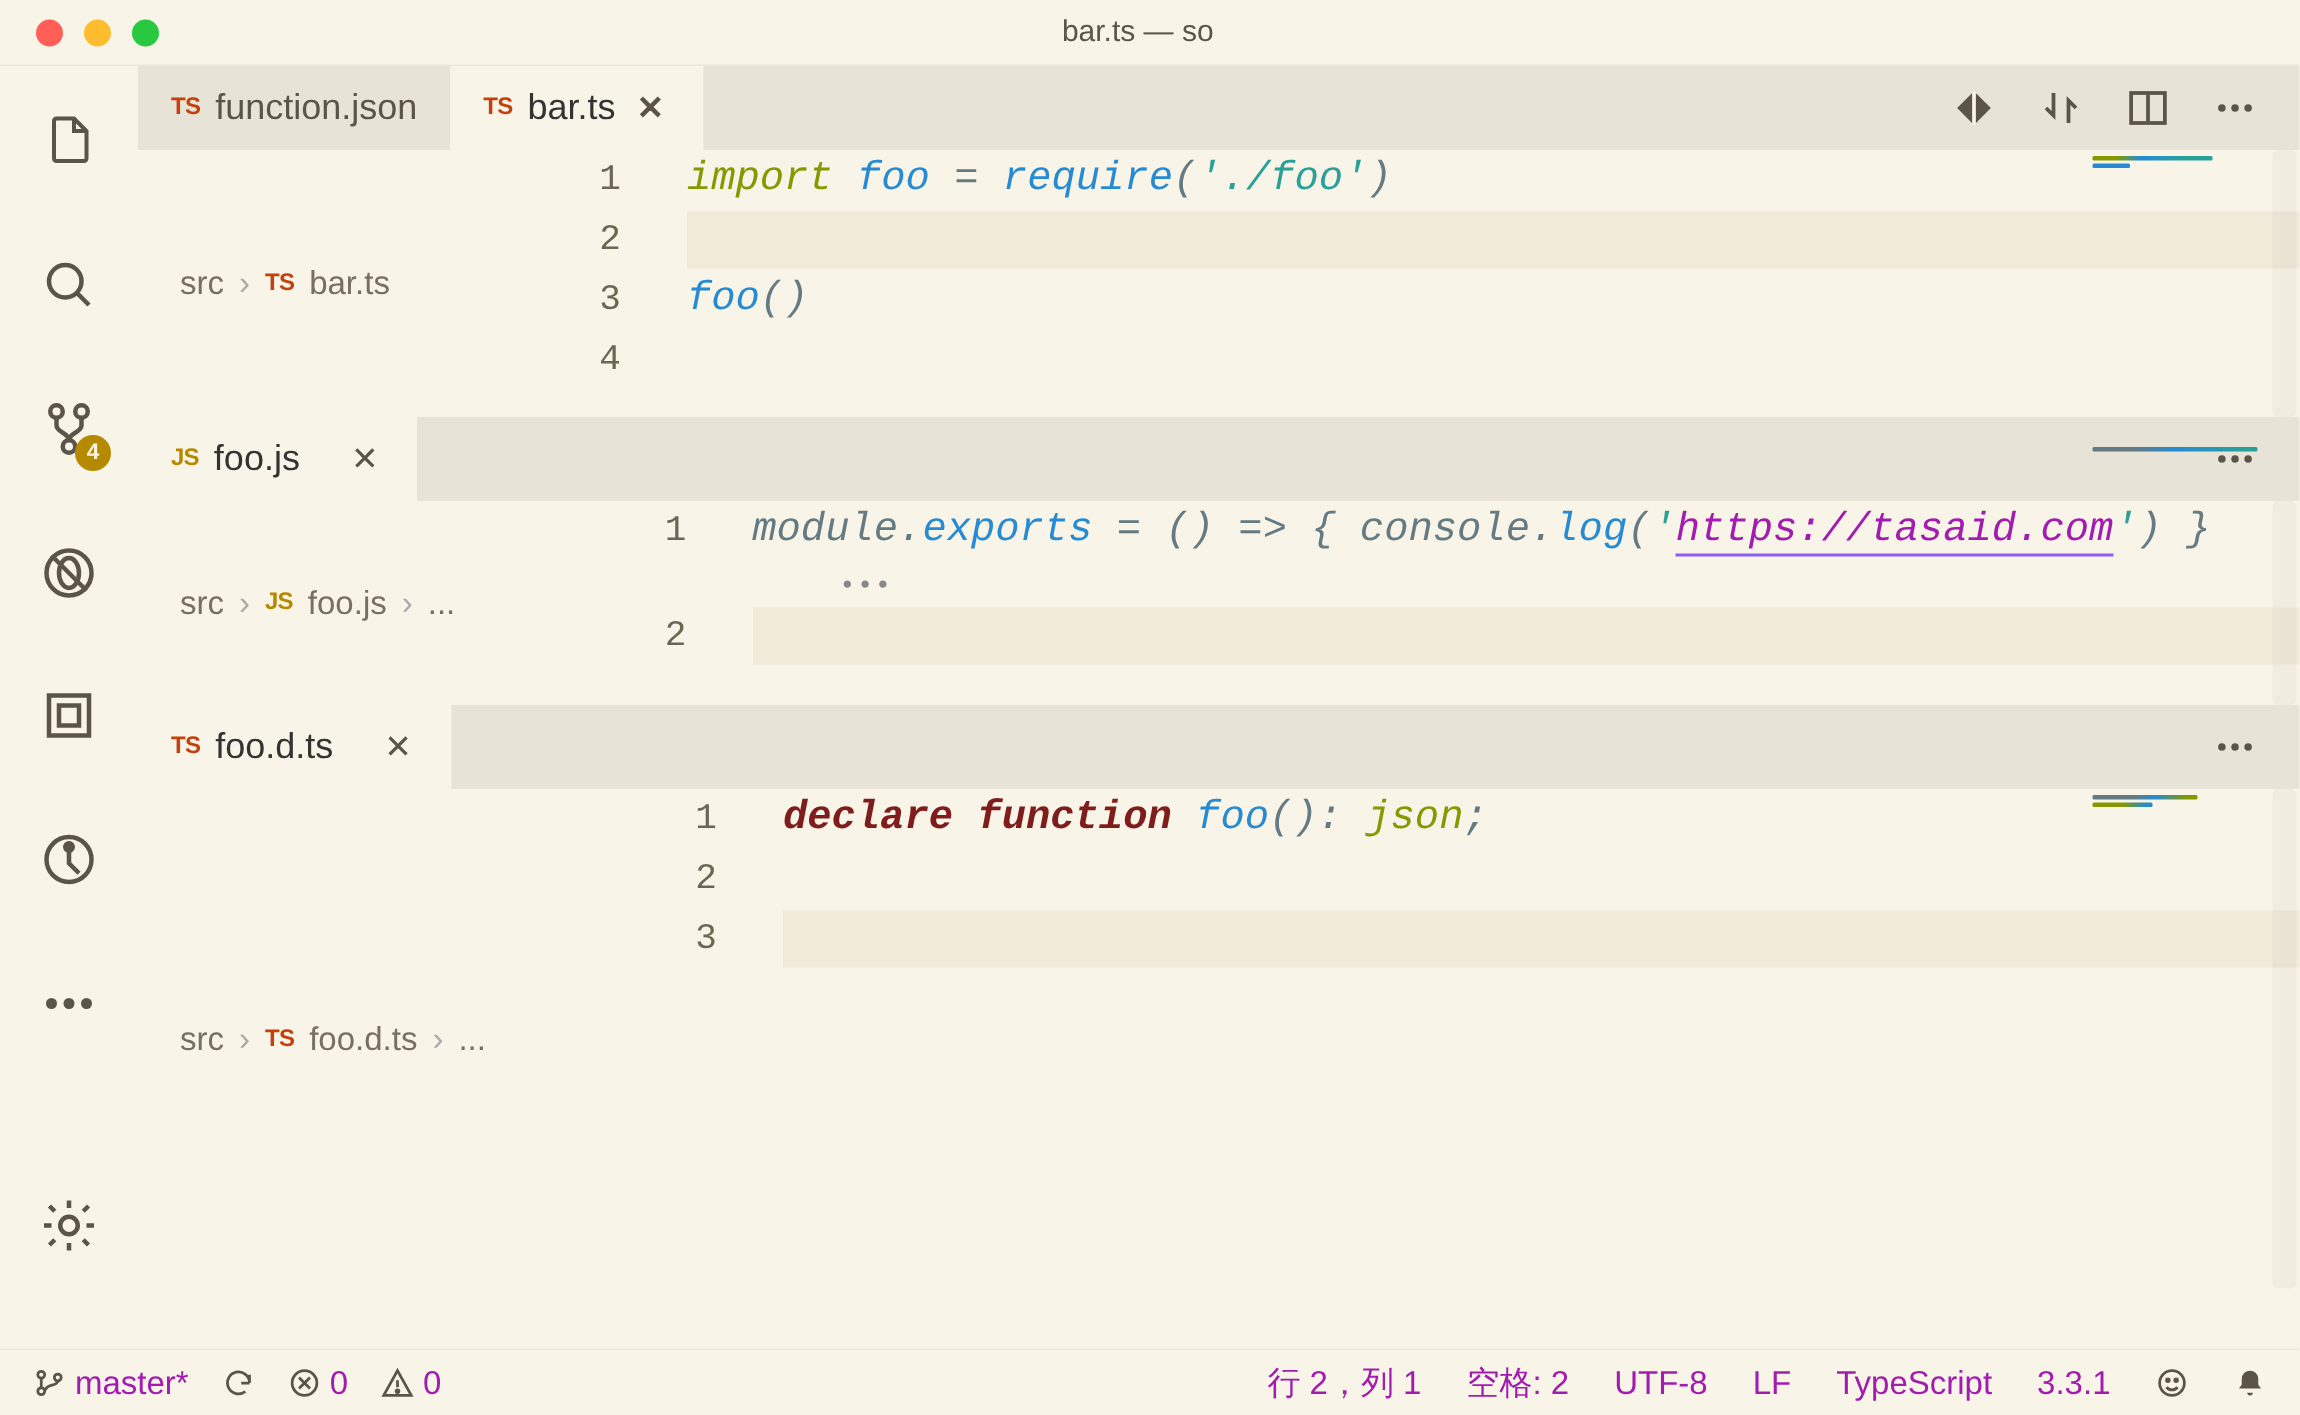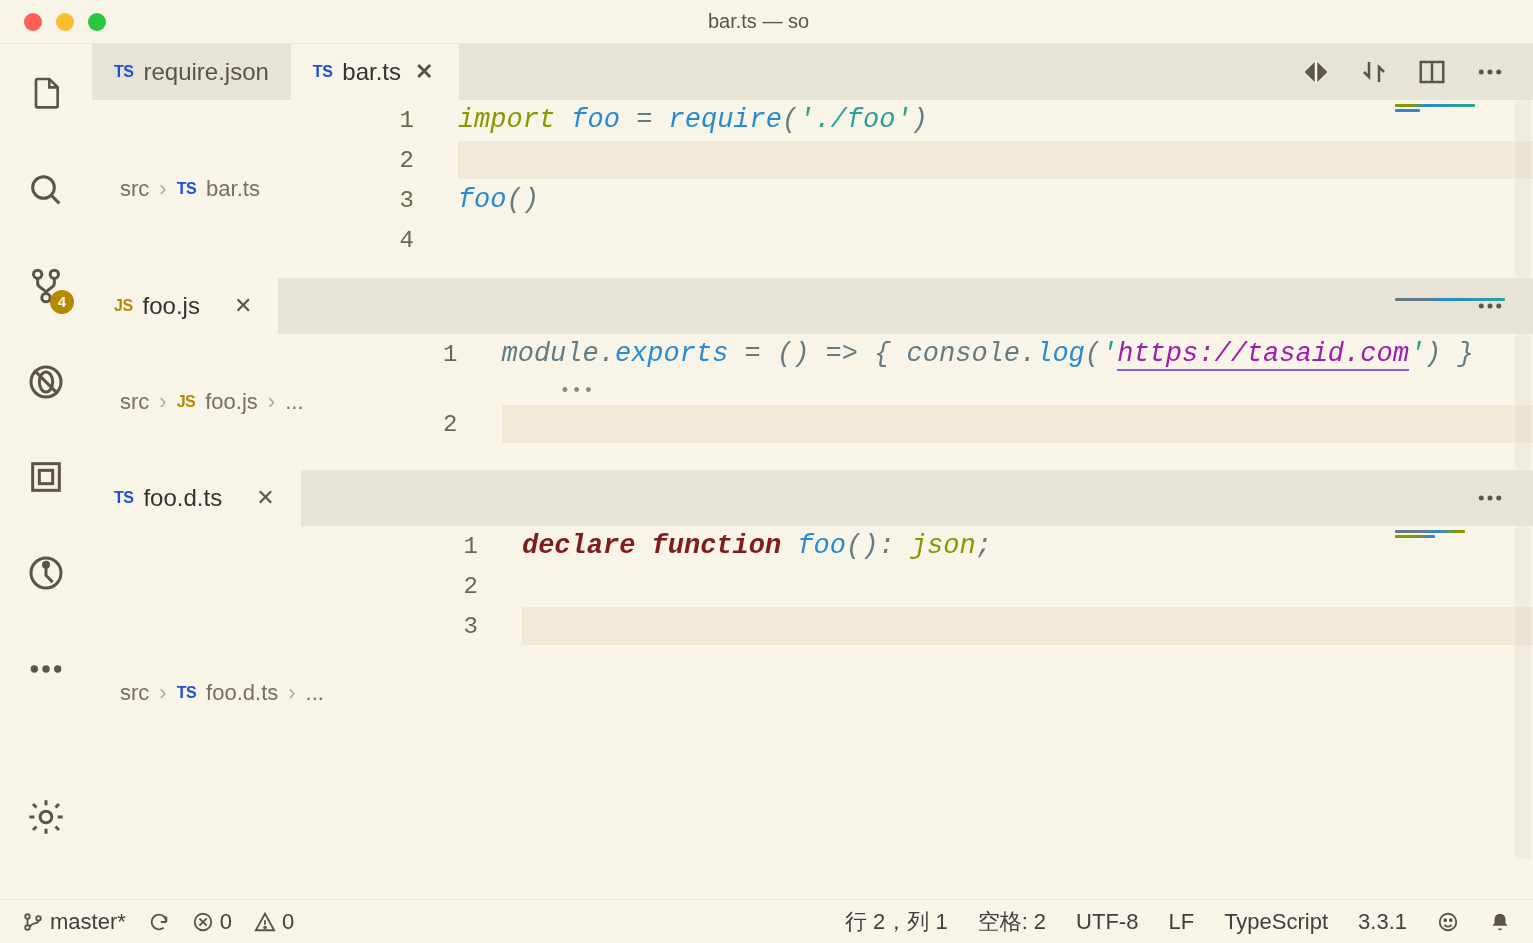--- a/index.html
+++ b/index.html
@@ -47,21 +47,21 @@
 .act-spacer { flex:1; }
 .editor-area { flex:1; display:flex; flex-direction:column; min-width:0; }
 .tabbar { height:56px; background:#e7e3d6; display:flex; align-items:stretch; }
 .tab {
   display:flex; align-items:center; gap:10px; padding:0 22px;
   font-size:24px; color:#5a5548; cursor:pointer; position:relative;
 }
 .tab.active { background:#f8f4e8; color:#333; }
 .tab .close { font-size:22px; color:#5a5548; cursor:pointer; padding:0 4px;}
 .tab .close.x { font-weight:700; }
-.ts-badge { color:#1d4ed8; font-weight:800; font-size:16px; letter-spacing:-0.5px;}
+.ts-badge { color:#c2410c; font-weight:800; font-size:16px; letter-spacing:-0.5px;}
 .js-badge { color:#b58900; font-weight:800; font-size:16px; letter-spacing:-0.5px;}
 .tab-actions { margin-left:auto; display:flex; align-items:center; gap:28px; padding-right:28px;}
 .tab-actions .icon { width:30px; height:30px; cursor:pointer; display:flex; align-items:center; justify-content:center;}
 .breadcrumb { display:flex; align-items:center; gap:10px; padding:6px 28px 6px 28px; font-size:22px; color:#777062; }
 .bc-sep { color:#aaa; }
 .code-area { font-family: Menlo, Monaco, "Courier New", monospace; font-size:27px; }
 .code-line { display:flex; align-items:center; min-height:40px;}
 .gutter { width:170px; text-align:right; padding-right:44px; color:#6c6753; font-size:24px; }
 .code { white-space:pre;font-style:italic; }
 .tok-kw { color:#859900; }
@@ -71,21 +71,21 @@
 .tok-op { color:#657b83; }
 .tok-ident { color:#657b83; }
 .tok-bold { font-weight:700; color:#7f1d1d;}
 .ellipsis-dots { font-size:18px; color:#888; margin-left:6px; letter-spacing:1px;}
 .minimap { position:absolute; right:18px; top:4px; width:120px; height:20px; }
 .mm-line { height:3px; margin-bottom:2px; border-radius:1px; }
 .pane { position:relative; display:flex; flex-direction:row; }
 .pane-scrollbar { position:absolute; right:2px; top:0; width:16px; height:100%; background: rgba(0,0,0,0.03); border-radius:4px;}
 .statusbar {
   height:44px; background:#f8f4e8; border-top:1px solid rgba(0,0,0,0.06);
-  display:flex; align-items:center; padding:0 22px; font-size:22px; color:#404040;
+  display:flex; align-items:center; padding:0 22px; font-size:22px; color:#a21caf;
   gap:22px;
   margin-top:40px;
 }
 .status-left { display:flex; align-items:center; gap:22px;}
 .status-right { margin-left:auto; display:flex; align-items:center; gap:30px;}
 .sb-item { display:flex; align-items:center; gap:6px; cursor:pointer;}
 .sb-item svg { width:22px; height:22px; }
 </style>
 </head>
 <body>
@@ -157,21 +157,21 @@
           <path d="M12 2v3M12 19v3M4.2 4.2l2.1 2.1M17.7 17.7l2.1 2.1M2 12h3M19 12h3M4.2 19.8l2.1-2.1M17.7 6.3l2.1-2.1"></path>
         </svg>
     </div>
   </div>
 
   <div class="editor-area">
 
     <div class="tabbar">
       <div class="tab">
         <span class="ts-badge">TS</span>
-        <span>require.json</span>
+        <span>function.json</span>
       </div>
       <div class="tab active">
         <span class="ts-badge">TS</span>
         <span>bar.ts</span>
         <span class="close x">✕</span>
       </div>
       <div class="tab-actions">
         <div class="icon">
           <svg viewBox="0 0 24 24" fill="#5a5548">
               <path d="M12 3l9 9-9 9-9-9z"></path>

